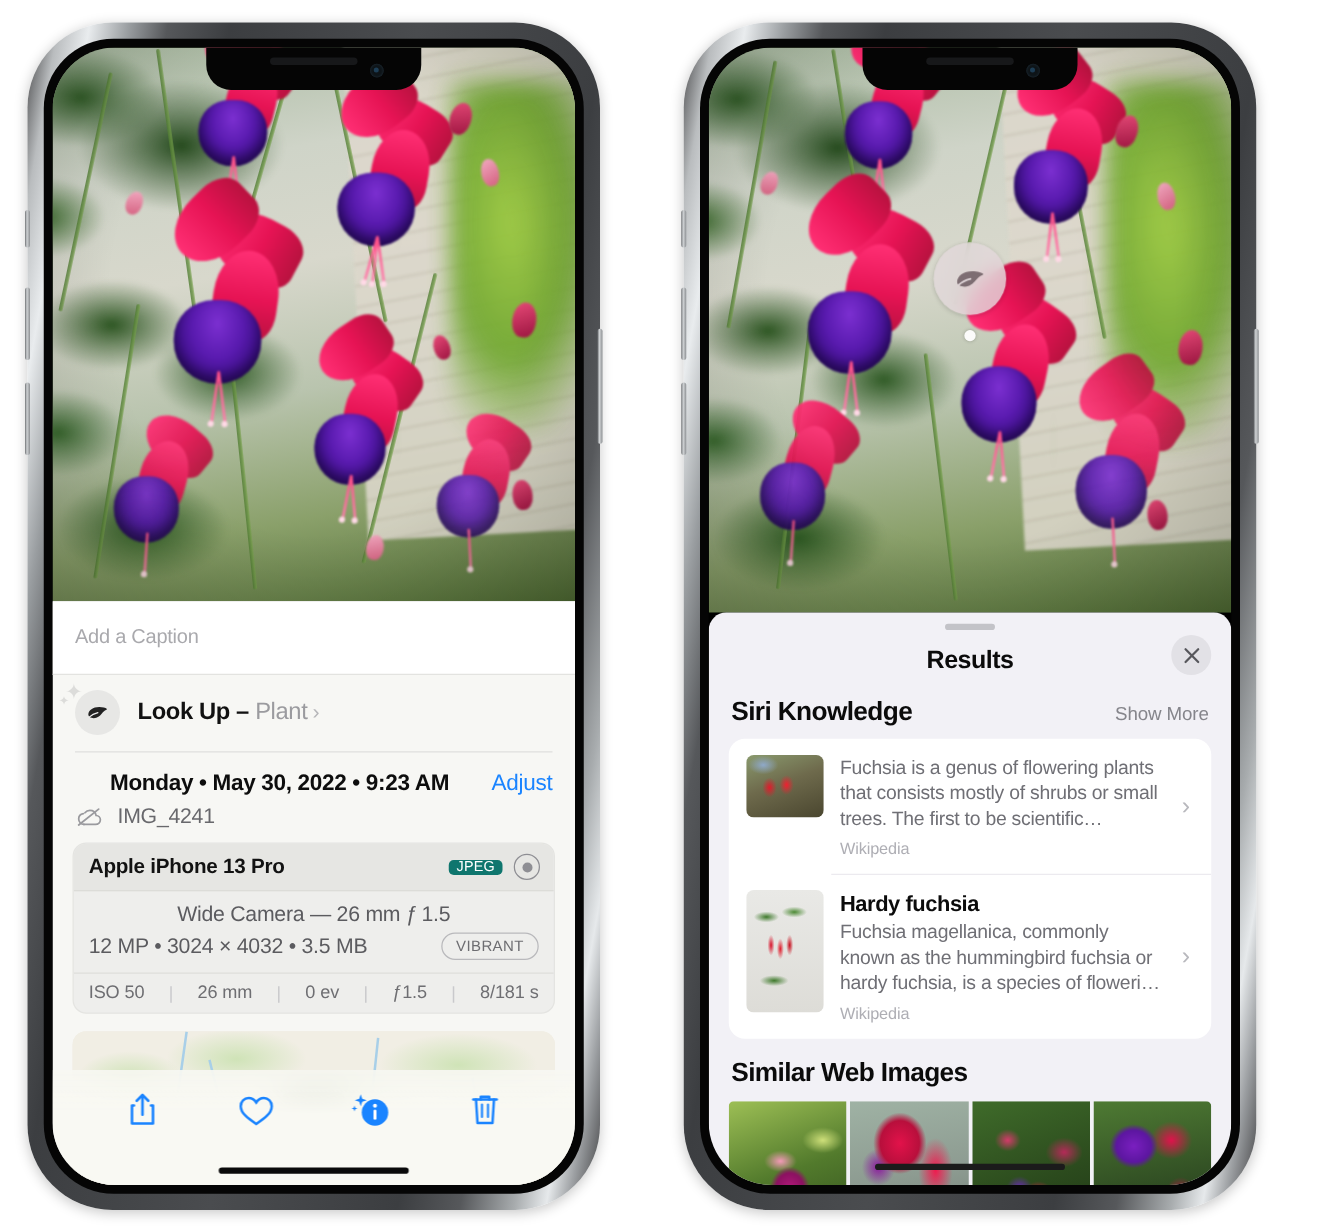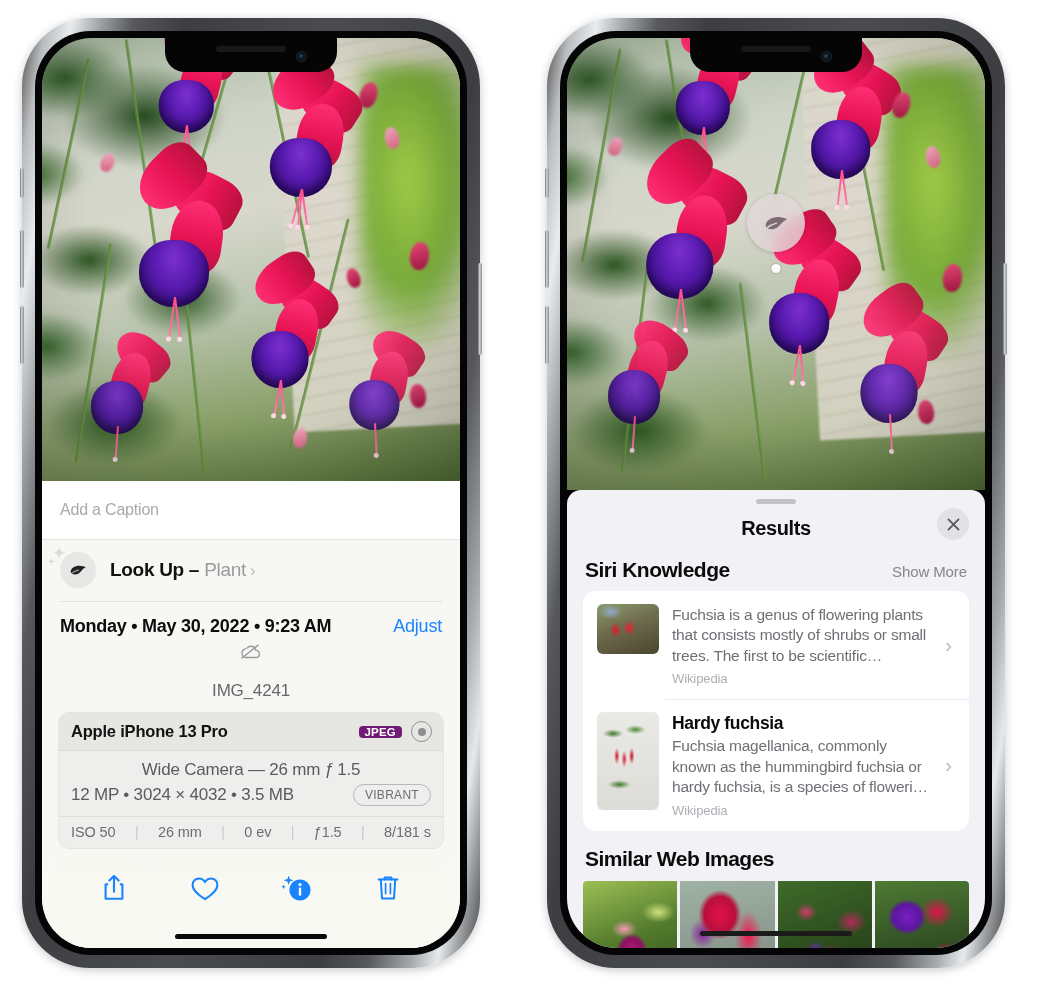--- a/index.html
+++ b/index.html
@@ -192,41 +192,42 @@
   }
   .spark.s2 { font-size:10px; top:5px; left:-13px; }
   .leaf-glyph { width:20px; height:20px; }
   .lookup-text { font-size:19px; font-weight:700; color:#111; letter-spacing:-.3px; }
   .lookup-text .sub { font-weight:400; color:#9b9b9f; }
   .chev-sm { color:#b6b6b9; font-size:17px; margin-left:4px; font-weight:400; }
 
   .date-row {
     display:flex; align-items:baseline; justify-content:space-between;
     padding: 14px 18px 2px 18px;
+    margin-left: 28px;
   }
   .date-text { font-size:18px; font-weight:700; color:#0d0d0d; letter-spacing:-.25px; }
   .adjust-link { font-size:18px; color:#1a84ff; letter-spacing:-.2px; }
 
-  .file-row { display:flex; align-items:center; gap:21px; padding: 4px 18px 11px 18px; flex-direction: column; }
+  .file-row { display:flex; align-items:center; gap:10px; padding: 4px 18px 11px 18px; }
   .file-name { font-size:17px; color:#68686c; letter-spacing:-.2px; }
 
   .exif-card {
     margin: 0 16px; border-radius: 11px; overflow:hidden;
     background:#eeeeec; border:1px solid #e4e4e1;text-align:center;
   }
   .exif-head {
     display:flex; align-items:center; justify-content:space-between;
     padding: 8px 11px 8px 12px;
     background:#e6e6e3;
     border-bottom:1px solid #dcdcd8;
   }
   .exif-device { font-size:16.5px; font-weight:700; color:#121212; letter-spacing:-.2px; }
   .exif-head-right { display:flex; align-items:center; gap:9px; }
   .badge-jpeg {
-    font-size:11.5px; font-weight:700; color:#ffffff; background:#701a75;
+    font-size:11.5px; font-weight:400; color:#ffffff; background:#0f766e;
     border-radius:4px; padding:0 6px; letter-spacing:.2px;
   }
   .raw-ring {
     width:21px;height:21px;border-radius:50%;
     border:1.6px solid #8e8e93; display:flex;align-items:center;justify-content:center;
   }
   .raw-ring i { display:block;width:8px;height:8px;border-radius:50%;background:#8e8e93; }
 
   .exif-body { padding: 9px 12px 10px 12px; }
   .exif-l1 { font-size:17px; color:#5b5b5f; letter-spacing:-.2px; margin-bottom:4px; }

